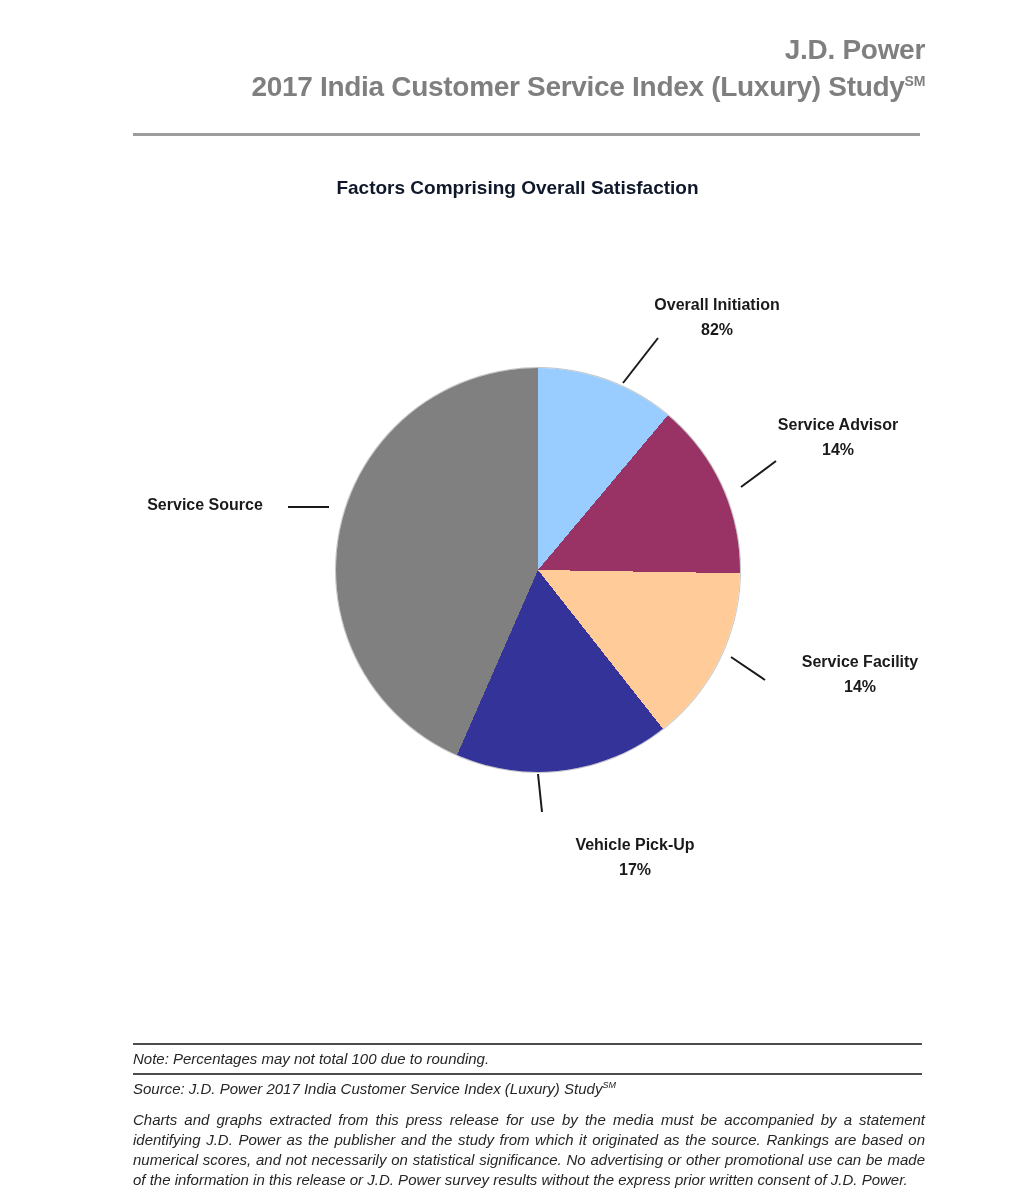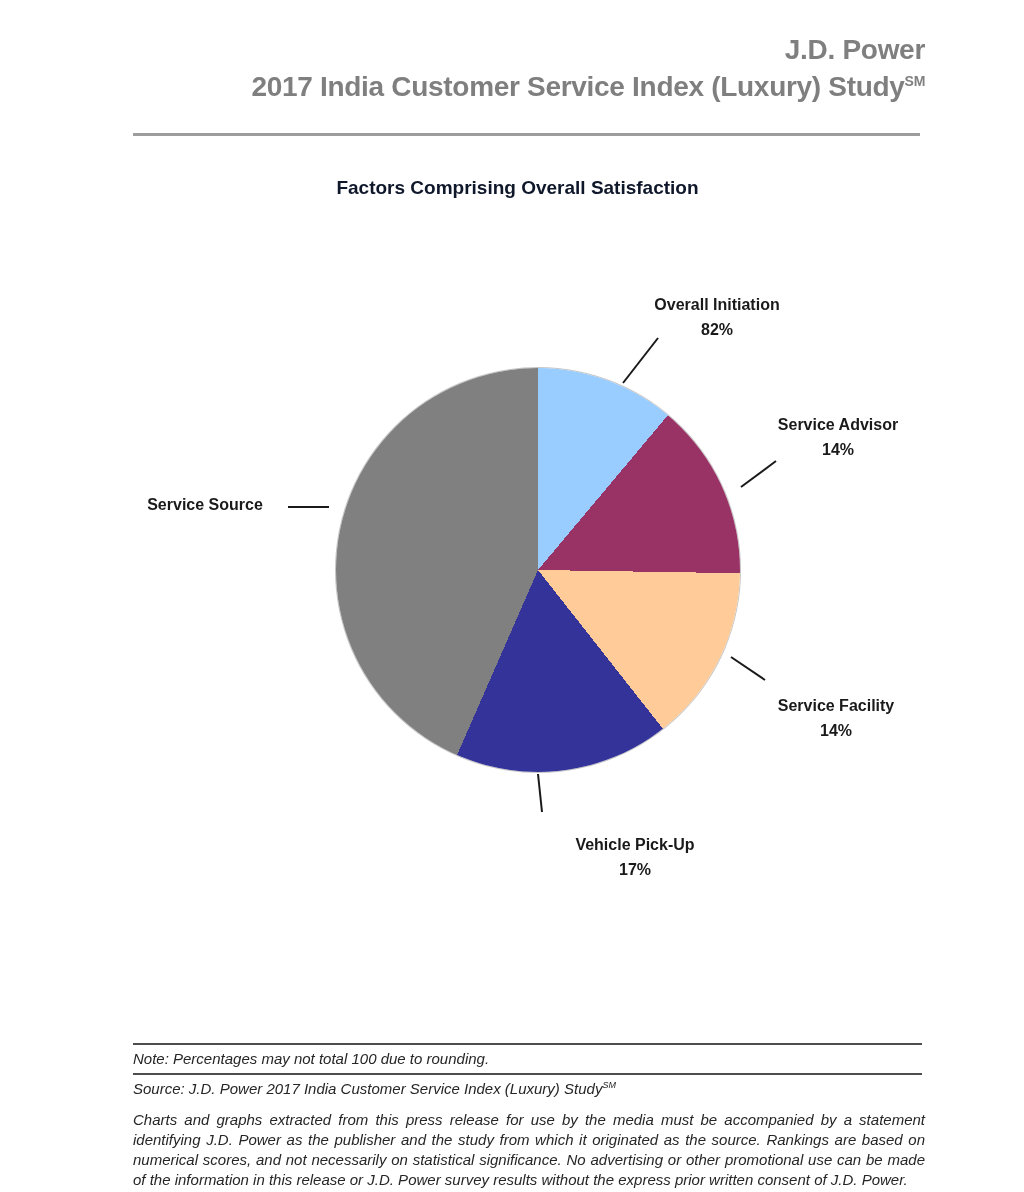--- a/index.html
+++ b/index.html
@@ -84,21 +84,21 @@
     position: absolute;
     width: 220px;
     text-align: center;
     color: #1a1a1a;
     font-weight: 700;
     font-size: 16px;
     line-height: 25px;
   }
   .lbl-initiation { left: 607px; top: 292px; }
   .lbl-advisor    { left: 728px; top: 412px; }
-  .lbl-facility   { left: 726px; top: 649px; margin-top: 44px; }
+  .lbl-facility   { left: 750px; top: 649px; }
   .lbl-pickup     { left: 525px; top: 832px; }
   .lbl-quality    { left:  95px; top: 492px; }
 
   
   .footnote {
     position: absolute;
     left: 133px;
     width: 790px;
     font-style: italic;
     font-size: 15px;

